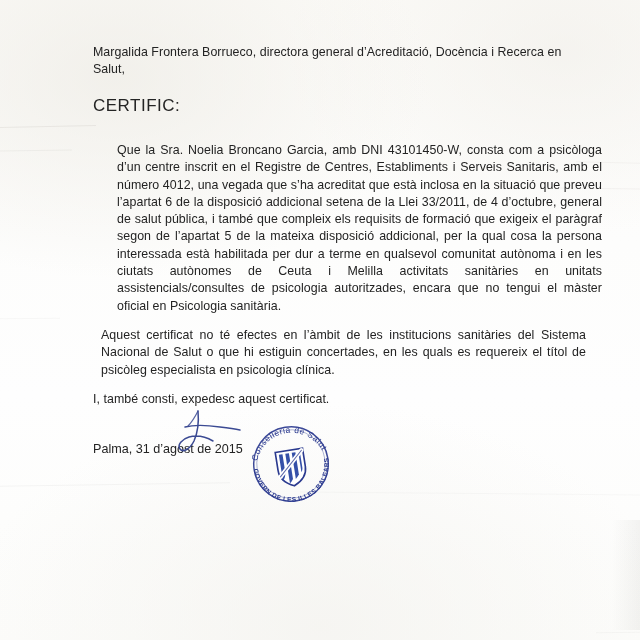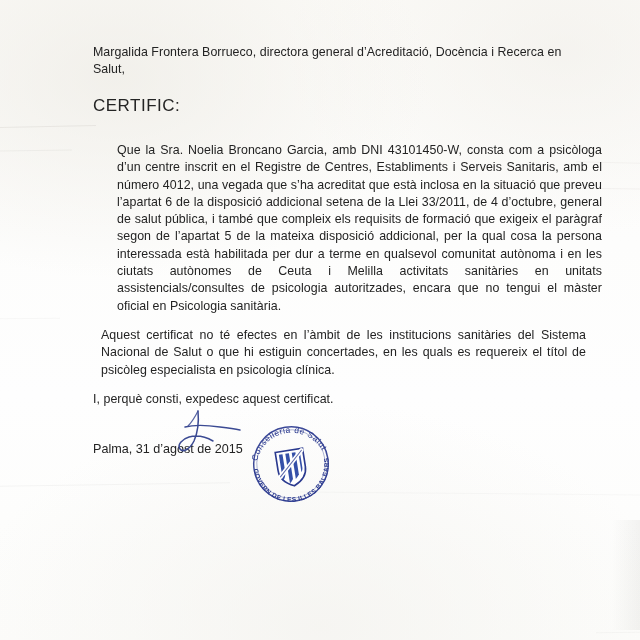--- a/index.html
+++ b/index.html
@@ -132,21 +132,21 @@
 
   <div class="body-block">
     <p class="para">Que la Sra. Noelia Broncano Garcia, amb DNI 43101450-W, consta com a psicòloga d’un centre inscrit en el Registre de Centres, Establiments i Serveis Sanitaris, amb el número 4012, una vegada que s’ha acreditat que està inclosa en la situació que preveu l’apartat 6 de la disposició addicional setena de la Llei 33/2011, de 4 d’octubre, general de salut pública, i també que compleix els requisits de formació que exigeix el paràgraf segon de l’apartat 5 de la mateixa disposició addicional, per la qual cosa la persona interessada està habilitada per dur a terme en qualsevol comunitat autònoma i en les ciutats autònomes de Ceuta i Melilla activitats sanitàries en unitats assistencials/consultes de psicologia autoritzades, encara que no tengui el màster oficial en Psicologia sanitària.</p>
   </div>
 
   <div class="note-block">
     <p class="para">Aquest certificat no té efectes en l’àmbit de les institucions sanitàries del Sistema Nacional de Salut o que hi estiguin concertades, en les quals es requereix el títol de psicòleg especialista en psicologia clínica.</p>
   </div>
 
   <div class="consti-block">
-    <p class="para last-natural">I, perquè consti, expedesc aquest certificat.</p>
+    <p class="para last-natural">I, també consti, expedesc aquest certificat.</p>
   </div>
 
   <div class="date-block">
     <div class="date-line">Palma, 31 d’agost de 2015</div>
   </div>
 
 </div>
 
 <div class="signature">
   <svg viewBox="0 0 76 52" width="76" height="52" aria-hidden="true">

